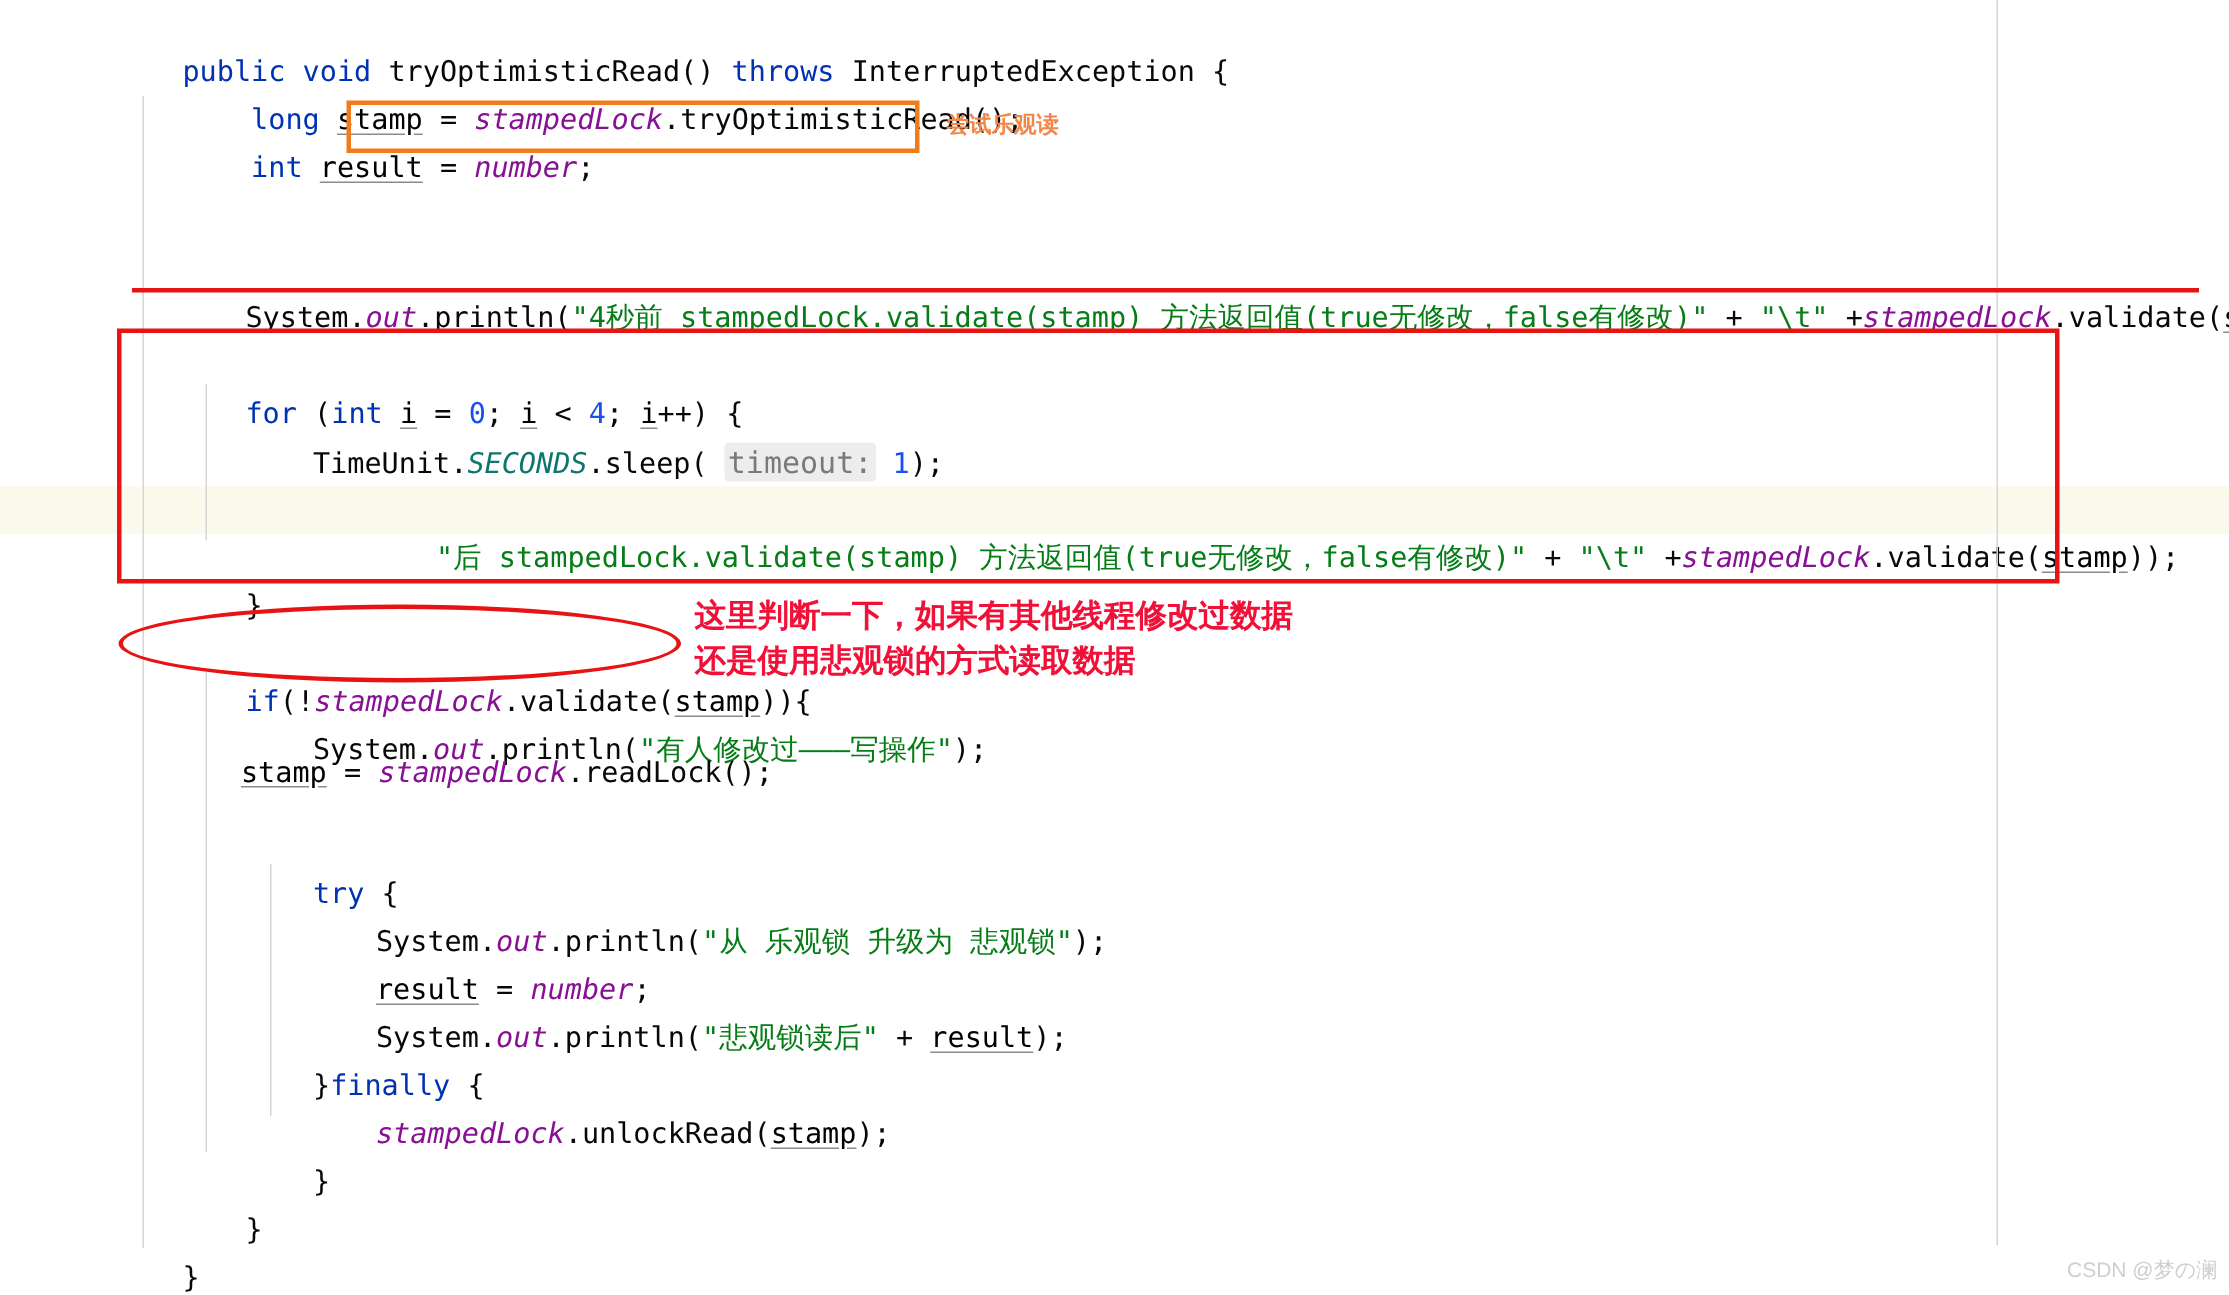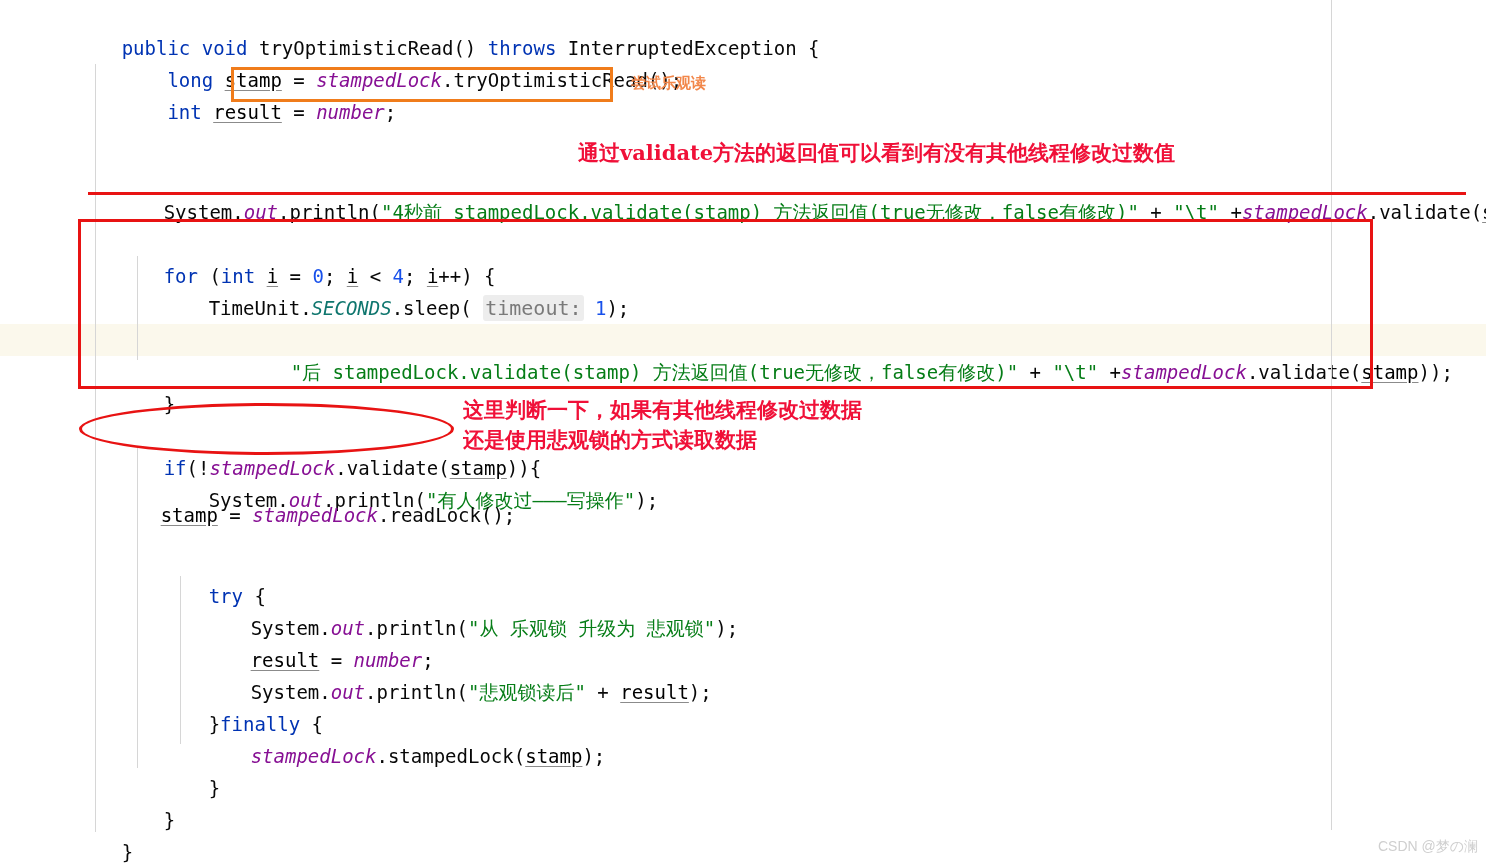--- a/index.html
+++ b/index.html
@@ -179,21 +179,21 @@
       <span class="plain">System.</span><span class="fld">out</span><span class="plain">.println(</span><span class="str">"悲观锁读后"</span><span class="plain"> + </span><span class="var">result</span><span class="plain">);</span>
     </div>
 
     
     <div class="line" style="top:676px;position:absolute;left:0;right:0;padding-left:140px;">
       <span class="plain">}</span><span class="kw">finally</span><span class="plain"> {</span>
     </div>
 
     
     <div class="line" style="top:708px;position:absolute;left:0;right:0;padding-left:182px;">
-      <span class="fld">stampedLock</span><span class="plain">.stampedLock(</span><span class="var">stamp</span><span class="plain">);</span>
+      <span class="fld">stampedLock</span><span class="plain">.unlockRead(</span><span class="var">stamp</span><span class="plain">);</span>
     </div>
 
     
     <div class="line" style="top:740px;position:absolute;left:0;right:0;padding-left:140px;">
       <span class="plain">}</span>
     </div>
 
     
     <div class="line" style="top:772px;position:absolute;left:0;right:0;padding-left:95px;">
       <span class="plain">}</span>
@@ -208,21 +208,20 @@
   <div class="guide" style="left:95px; top:64px;  height:768px;"></div>
   <div class="guide" style="left:137px; top:256px; height:104px;"></div>
   <div class="guide" style="left:137px; top:448px; height:320px;"></div>
   <div class="guide" style="left:180px; top:576px; height:168px;"></div>
   <div class="guide" style="left:1331px; top:0px; height:830px;"></div>
 
   <div class="box-orange" style="left:231px; top:67px; width:382px; height:35px;"></div>
 
   <div class="note note-orange" style="left:631px; top:74px;">尝试乐观读</div>
 
-  <div class="note note-red" style="left:578px; top:139px;">通过validate方法的返回值可以看到有没有其他线程修改过数值</div>
 
   <div class="underline-red" style="left:88px; top:192px; width:1378px;"></div>
 
   <div class="box-red" style="left:78px; top:219px; width:1295px; height:170px;"></div>
 
   <div class="ellipse-red" style="left:79px; top:403px; width:375px; height:52px;"></div>
 
   <div class="note note-red" style="left:463px; top:396px;">这里判断一下，如果有其他线程修改过数据</div>
 
   <div class="note note-red" style="left:463px; top:426px;">还是使用悲观锁的方式读取数据</div>

